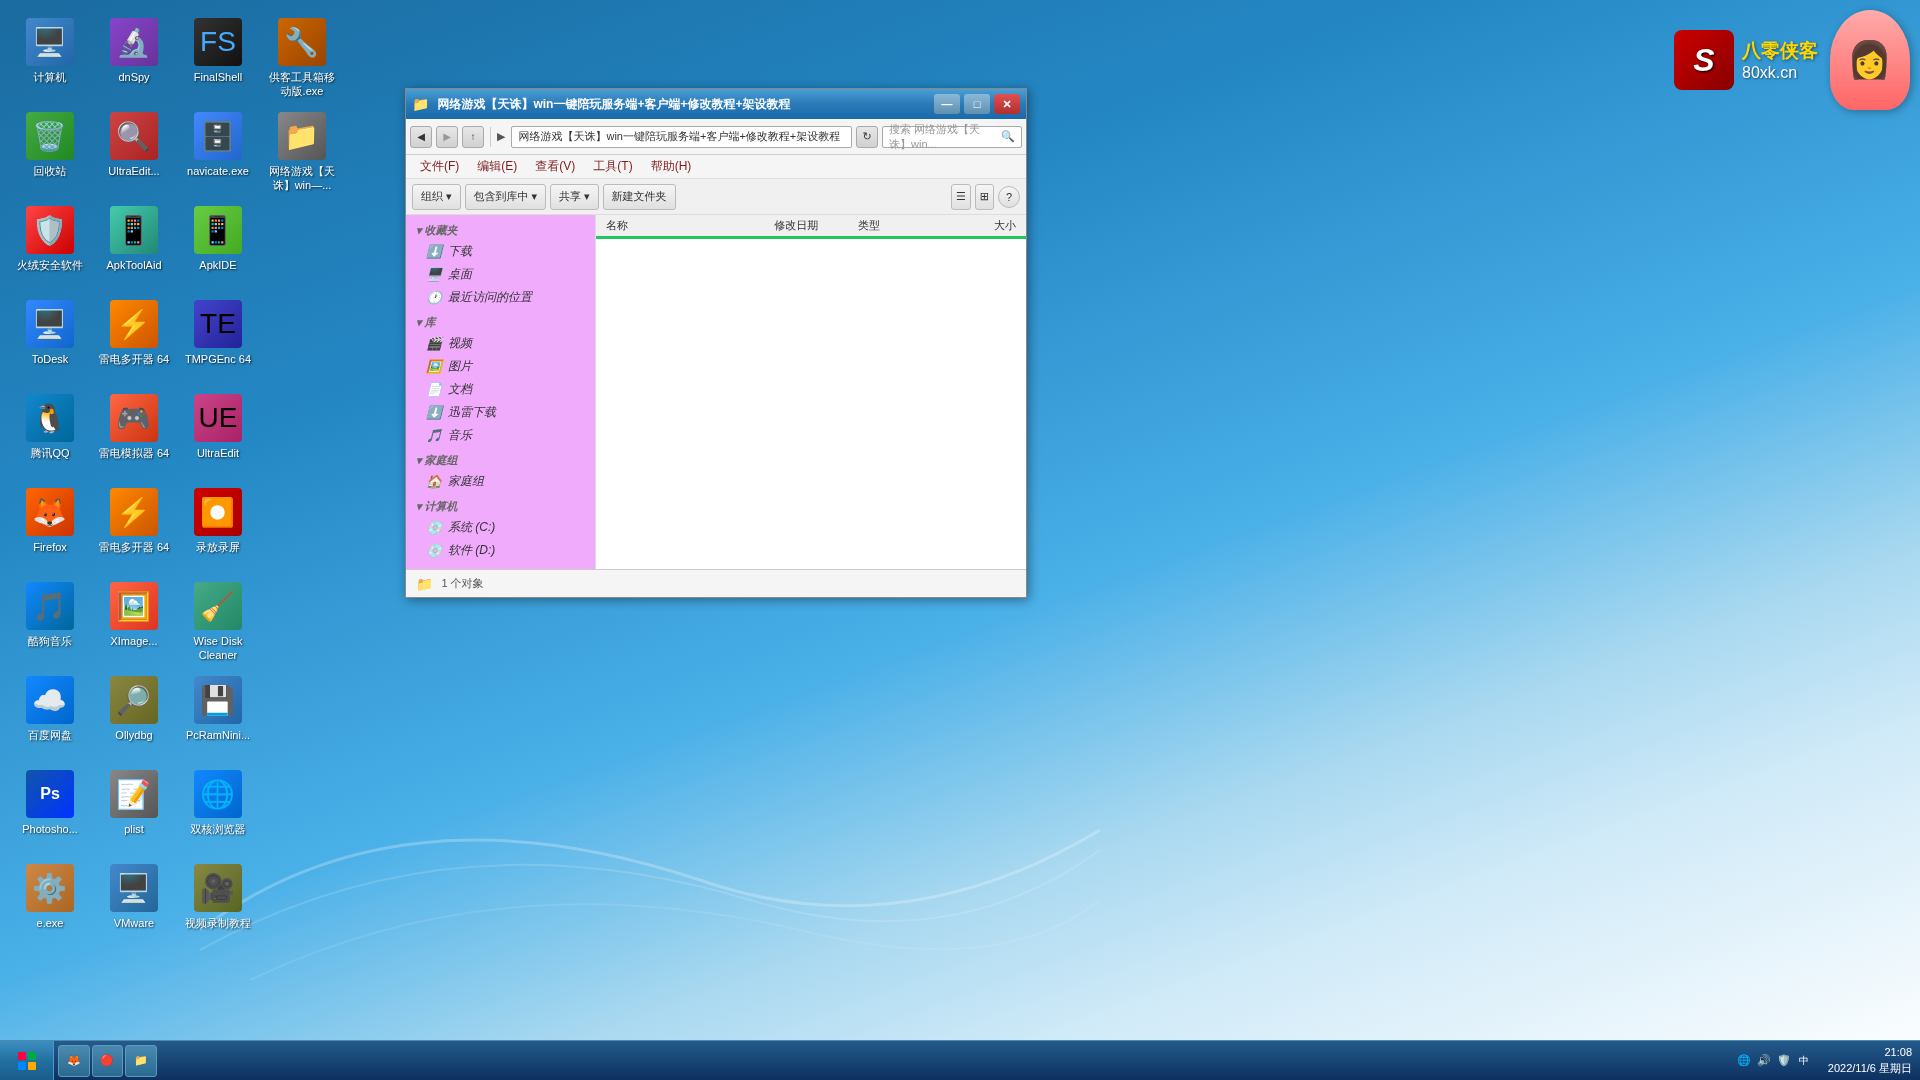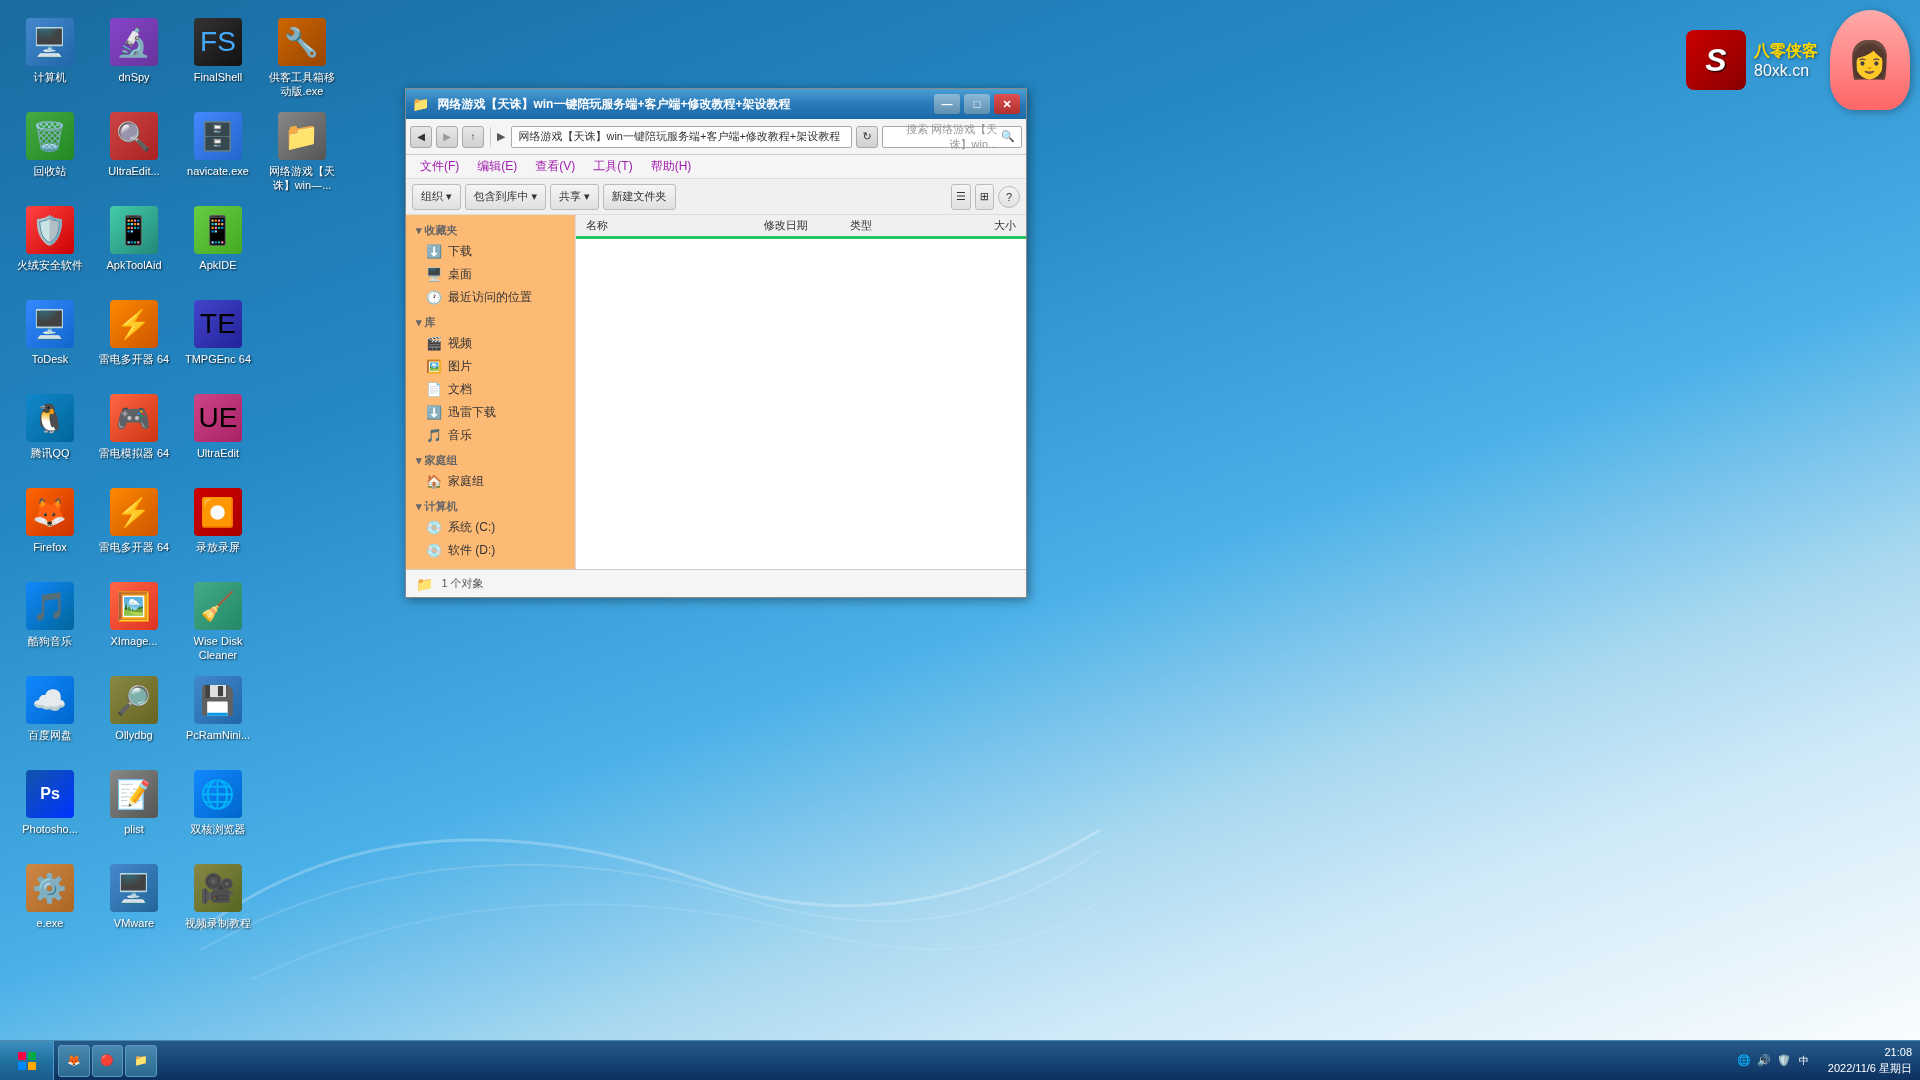--- a/index.html
+++ b/index.html
@@ -158,21 +158,21 @@
       top: 10px;
       right: 10px;
       z-index: 10;
       display: flex;
       align-items: center;
       gap: 8px;
     }
 
     .brand-text {
       color: #ffd700;
-      font-size: 16px;
+      font-size: 19px;
       font-weight: bold;
       text-shadow: 1px 1px 3px rgba(0,0,0,0.5);
     }
 
     .brand-sub {
       color: white;
       font-size: 16px;
       text-shadow: 1px 1px 2px rgba(0,0,0,0.5);
     }
 
@@ -287,21 +287,21 @@
       border-bottom: 1px solid #ddd;
       display: flex;
       align-items: center;
       padding: 0 6px;
       gap: 2px;
     }
 
     .menu-item {
       padding: 8px 8px;
       font-size: 12px;
-      color: #a21caf;
+      color: #7f1d1d;
       cursor: pointer;
       border-radius: 2px;
     }
 
     
     .toolbar {
       height: 36px;
       background: #f0f0f0;
       border-bottom: 1px solid #ddd;
       display: flex;
@@ -326,25 +326,26 @@
 
     
     .content-area {
       flex: 1;
       display: flex;
       overflow: hidden;
     }
 
     
     .sidebar {
-      width: 170px;
-      background: #fdba74;
+      width: 190px;
+      background: #f0abfc;
       border-right: 1px solid #ddd;
       overflow-y: auto;
       padding: 6px 0;
+      font-style: italic;
     }
 
     .sidebar-section {
       margin-bottom: 4px;
     }
 
     .sidebar-header {
       font-size: 11px;
       color: #666;
       padding: 2px 10px;
@@ -655,21 +656,21 @@
     <div class="nav-btn">◀</div>
     <div class="nav-btn" style="color:#999;">▶</div>
     <div class="nav-btn">↑</div>
     <div style="width:1px; height:20px; background:#ccc; margin:0 2px;"></div>
     <div style="font-size:11px; color:#555; margin-right:2px;">▶</div>
     <div class="address-field">
       <span style="font-size:11px; color:#333; white-space:nowrap; overflow:hidden; text-overflow:ellipsis;">网络游戏【天诛】win一键陪玩服务端+客户端+修改教程+架设教程</span>
     </div>
     <div class="nav-btn" style="font-size:11px;">↻</div>
     <div class="search-field">
-      <span style="color:#999;text-align:right;">搜索 网络游戏【天诛】win...</span>
+      <span style="color:#999;">搜索 网络游戏【天诛】win...</span>
       <span style="margin-left:auto; color:#888; font-size:11px;">🔍</span>
     </div>
   </div>
 
   <div class="menu-bar">
     <div class="menu-item">文件(F)</div>
     <div class="menu-item">编辑(E)</div>
     <div class="menu-item">查看(V)</div>
     <div class="menu-item">工具(T)</div>
     <div class="menu-item">帮助(H)</div>

